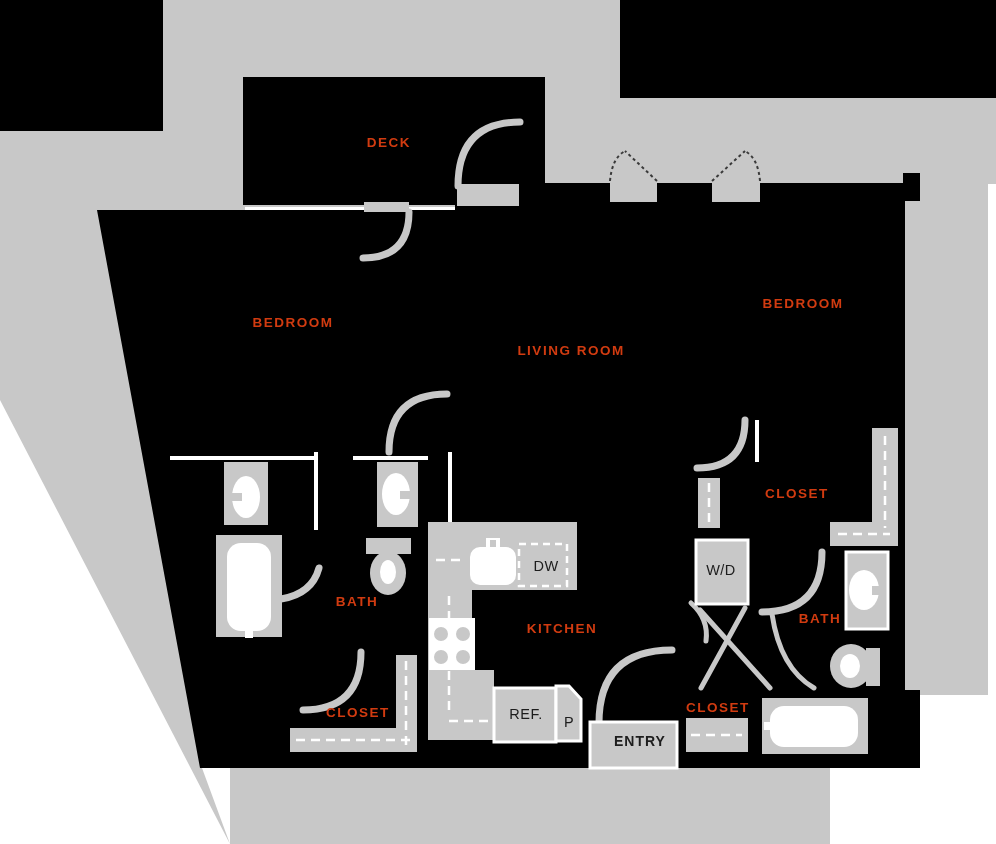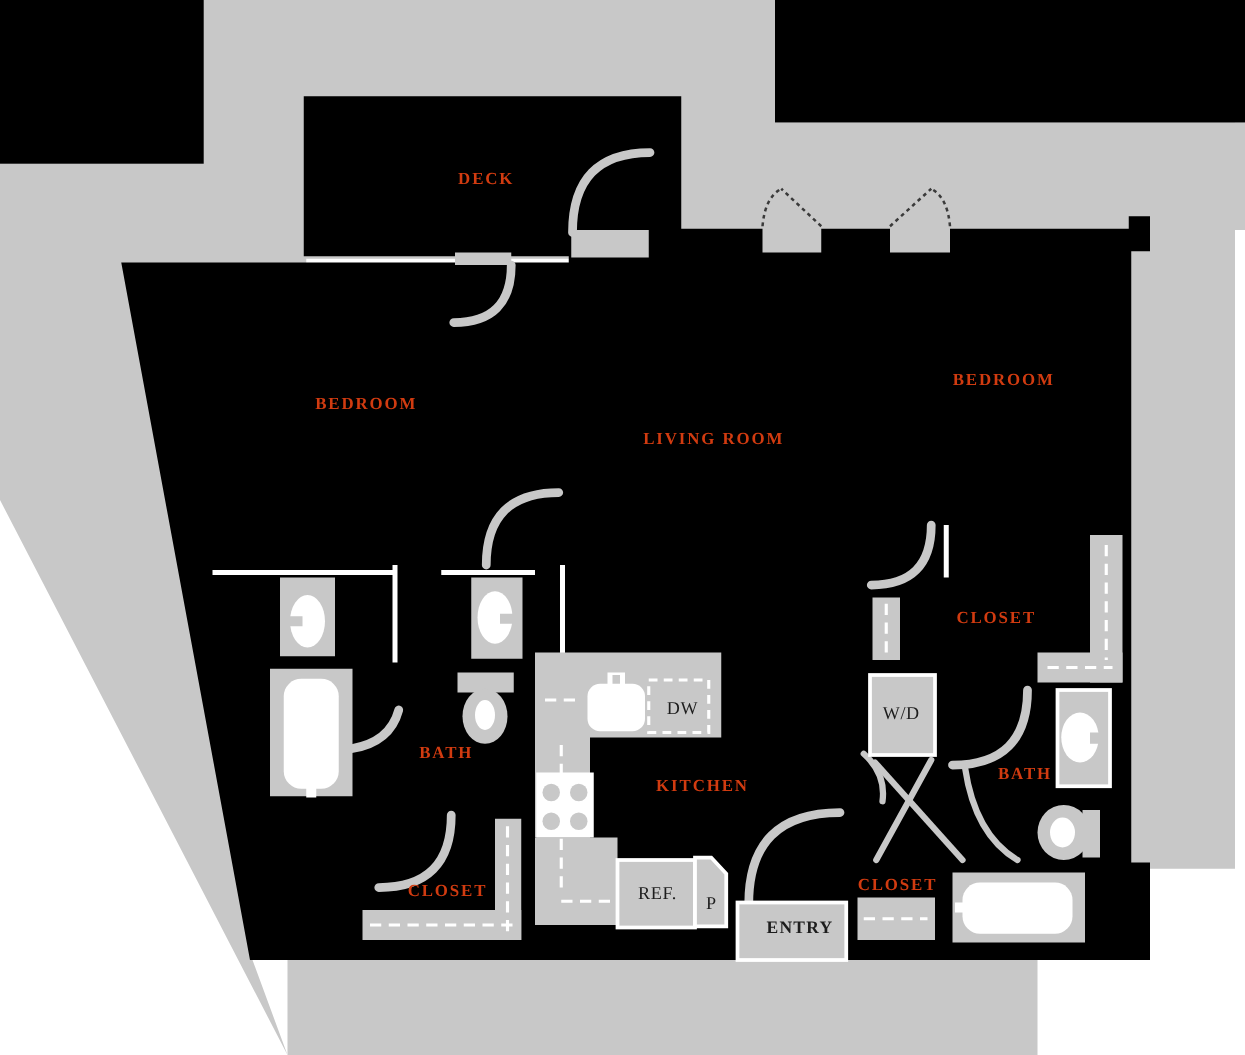--- a/index.html
+++ b/index.html
@@ -1,17 +1,17 @@
 <!DOCTYPE html>
 <html style="--background: #ffffff; --surround: #c8c8c8; --walls: #000000; --fixture: #c8c8c8; --label: #d13b10; --dark_label: #1d1d1d;"><head>
 <meta charset="utf-8">
 <style>
   html,body{margin:0;padding:0;background:#ffffff;}
   #stage{position:relative;width:996px;height:844px;background:var(--background,#fff);
-         font-family:Liberation Serif, serif;overflow:hidden;}
+         font-family:Liberation Sans, sans-serif;overflow:hidden;}
   svg{display:block;}
   .surround{fill:var(--surround,#c8c8c8);}
   .walls{fill:var(--walls,#000);}
   .fixture{fill:var(--fixture,#c8c8c8);}
   .fixture-outline{fill:var(--fixture,#c8c8c8);stroke:#ffffff;stroke-width:3;}
   .white{fill:#ffffff;}
   .gapfill{fill:var(--surround,#c8c8c8);}
   .arc{fill:none;stroke:var(--fixture,#c8c8c8);stroke-width:7;stroke-linecap:round;}
   .arc-thin{fill:none;stroke:var(--fixture,#c8c8c8);stroke-width:5;stroke-linecap:round;}
   .dash{fill:none;stroke:#ffffff;stroke-width:2.5;stroke-dasharray:9 6;}

